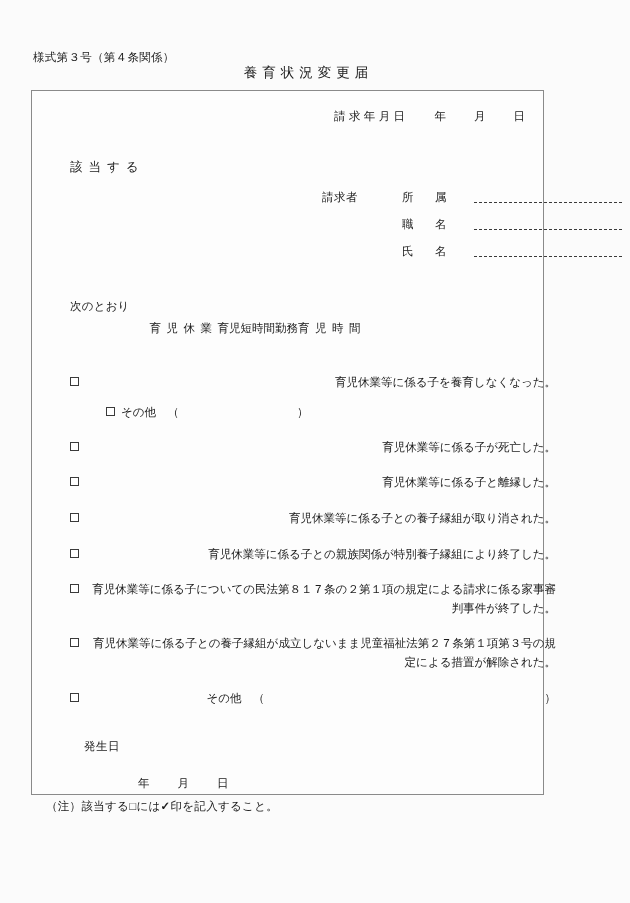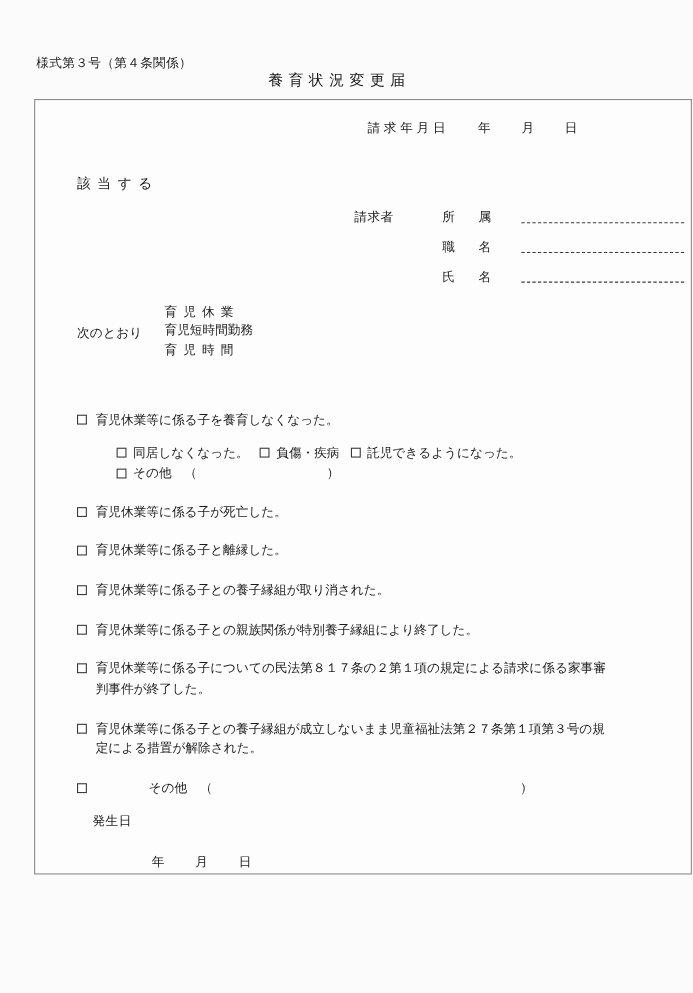--- a/index.html
+++ b/index.html
@@ -42,21 +42,21 @@
     letter-spacing: 5px;
     text-indent: 5px;
     white-space: nowrap;
   }
 
   
   .frame {
     position: absolute;
     left: 31px;
     top: 90px;
-    width: 598px;
+    width: 513px;
     height: 705px;
     border: 1px solid #8a8a8a;
     box-sizing: border-box;
     background: #fdfdfd;
   }
 
   
   .request-date {
     position: absolute;
     left: 302px;
@@ -118,22 +118,23 @@
     display: flex;
     align-items: center;
     white-space: nowrap;
   }
   .stmt-lead {
     letter-spacing: 0.2px;
     padding-right: 20px;
   }
   .stmt-options {
     display: flex;
-    flex-direction: column;
+    flex-direction: row;
     line-height: 1.52;
+    margin-top: 44px;
   }
   .stmt-opt { white-space: nowrap; }
   .opt-wide { letter-spacing: 5.5px; }
   .opt-narrow { letter-spacing: 0px; }
   .stmt-tail {
     padding-left: 10px;
     letter-spacing: 0.2px;
   }
 
   
@@ -154,21 +155,21 @@
   .cbox {
     flex: 0 0 auto;
     width: 9px;
     height: 9px;
     border: 1px solid #3a3a3a;
     margin-top: 4px;
     margin-right: 8px;
     background: #fff;
     box-sizing: border-box;
   }
-  .check-text { flex: 1 1 auto; }
+  .check-text { flex: 1 1 auto; text-align: right; }
 
   
   .sub-block {
     margin: -6px 0 16px 36px;
     font-size: 11.5px;
     line-height: 1.66;
   }
   .sub-row { display: flex; align-items: flex-start; flex-wrap: nowrap; }
   .sub-item { display: flex; align-items: flex-start; margin-right: 10px; white-space: nowrap; }
   .sub-item:last-child { margin-right: 0; }
@@ -249,34 +250,20 @@
     </div>
 
     <div class="checklist">
 
       <div class="check-item">
         <span class="cbox"></span>
         <span class="check-text">育児休業等に係る子を養育しなくなった。</span>
       </div>
 
       <div class="sub-block">
-        <div class="sub-row">
-          <span class="sub-item">
-            <span class="cbox"></span>
-            <span>同居しなくなった。</span>
-          </span>
-          <span class="sub-item">
-            <span class="cbox"></span>
-            <span>負傷・疾病</span>
-          </span>
-          <span class="sub-item">
-            <span class="cbox"></span>
-            <span>託児できるようになった。</span>
-          </span>
-        </div>
         <div class="sub-row">
           <span class="sub-item">
             <span class="cbox"></span>
             <span>その他　（</span>
             <span class="paren-gap"></span>
             <span>）</span>
           </span>
         </div>
       </div>
 
@@ -317,14 +304,15 @@
 
     </div>
 
     <div class="occur-label">発生日</div>
     <div class="occur-date">
       <span>年</span><span class="gap-md"></span><span>月</span><span class="gap-md"></span><span>日</span>
     </div>
 
   </div>
 
+  <div class="footnote"><span>（注）該当する□には</span><span class="tick">✓</span><span>印を記入すること。</span></div>
 
 </div>
 
 </body></html>

